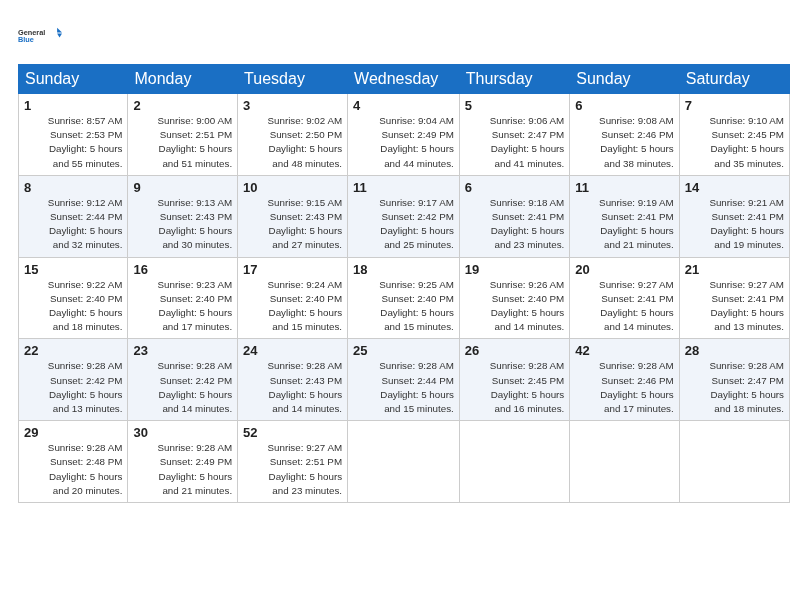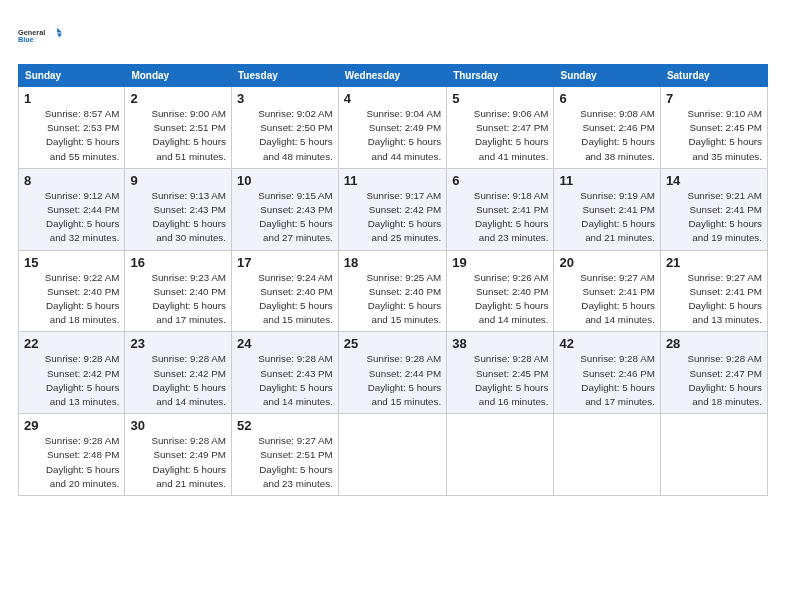--- a/index.html
+++ b/index.html
@@ -5,21 +5,21 @@
     * { margin: 0; padding: 0; box-sizing: border-box; }
     body {
       font-family: Arial, sans-serif;
       background: #fff;
       width: 792px;
       height: 612px;
       overflow: hidden;
     }
     .page {
       width: 792px;
-      padding: 16px 24px 10px 18px;
+      padding: 16px 2px 10px 18px;
     }
     .header-row {
       display: flex;
       justify-content: space-between;
       align-items: flex-start;
       margin-bottom: 10px;
     }
     .logo {
       display: flex;
       align-items: center;
@@ -39,24 +39,24 @@
       color: #555;
     }
     .calendar-table {
       width: 100%;
       border-collapse: collapse;
       font-size: 10.5px;
     }
     .calendar-table th {
       background: #1a6fc4;
       color: #fff;
-      font-weight: bold;
+      font-weight: normal;
       text-align: left;
       padding: 5px 6px;
-      font-size: 10px;
+      font-size: 16px;
       border: 1px solid #1a6fc4;
     }
     .calendar-table td {
       border: 1px solid #ccc;
       vertical-align: top;
       padding: 4px 5px;
       width: 113px;
       height: 78px;
       background: #fff;
     }
@@ -213,21 +213,21 @@
           </td>
           <td>
             <span class="day-num">24</span>
             <div class="day-info">Sunrise: 9:28 AM<br>Sunset: 2:43 PM<br>Daylight: 5 hours<br>and 14 minutes.</div>
           </td>
           <td>
             <span class="day-num">25</span>
             <div class="day-info">Sunrise: 9:28 AM<br>Sunset: 2:44 PM<br>Daylight: 5 hours<br>and 15 minutes.</div>
           </td>
           <td>
-            <span class="day-num">38</span>
+            <span class="day-num">26</span>
             <div class="day-info">Sunrise: 9:28 AM<br>Sunset: 2:45 PM<br>Daylight: 5 hours<br>and 16 minutes.</div>
           </td>
           <td>
             <span class="day-num">42</span>
             <div class="day-info">Sunrise: 9:28 AM<br>Sunset: 2:46 PM<br>Daylight: 5 hours<br>and 17 minutes.</div>
           </td>
           <td>
             <span class="day-num">28</span>
             <div class="day-info">Sunrise: 9:28 AM<br>Sunset: 2:47 PM<br>Daylight: 5 hours<br>and 18 minutes.</div>
           </td>

